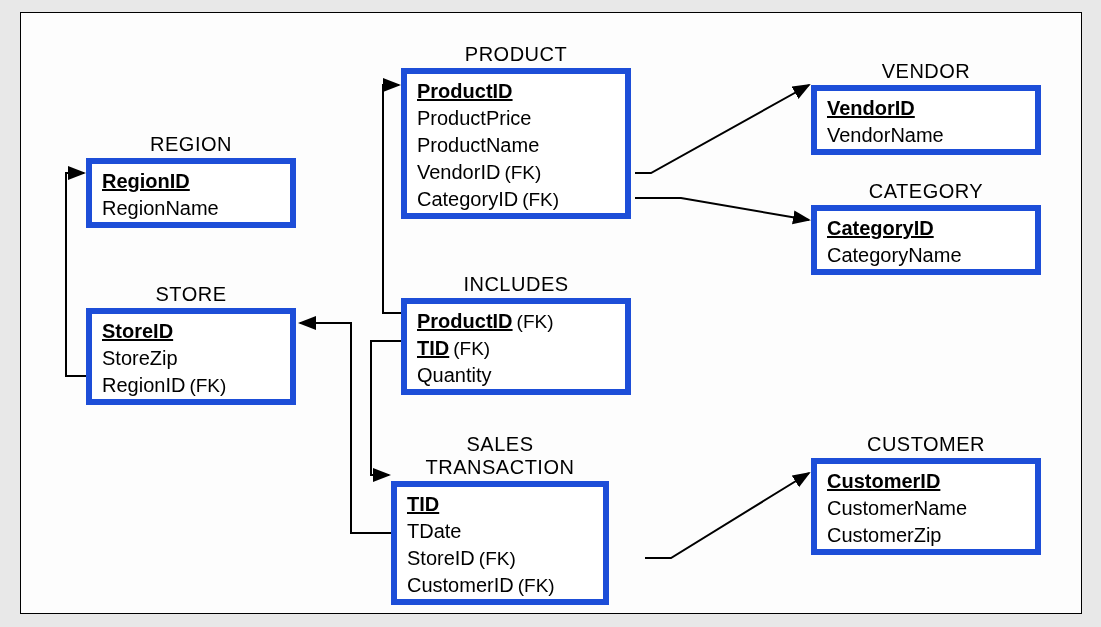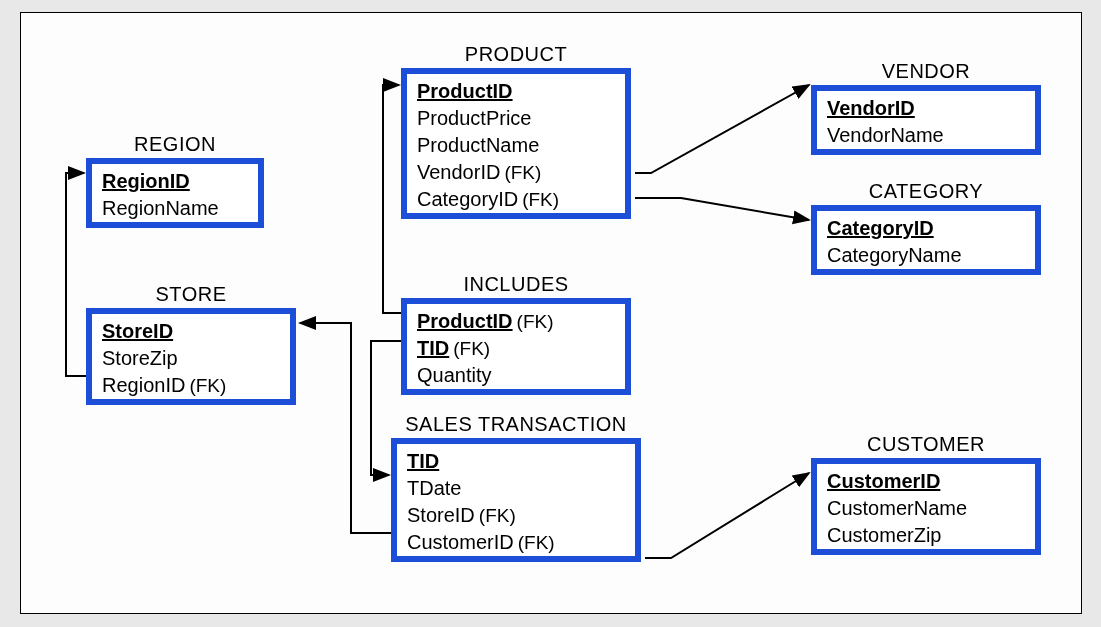--- a/index.html
+++ b/index.html
@@ -62,21 +62,21 @@
     height: 600px;
     pointer-events: none;
   }
 </style>
 </head>
 <body>
 
 <div class="page">
   <div class="frame">
 
-    <div class="entity" style="left:65px; top:120px; width:178px;">
+    <div class="entity" style="left:65px; top:120px; width:210px;">
       <div class="entity-title">REGION</div>
       <div class="entity-box">
         <div class="attr"><span class="pk">RegionID</span></div>
         <div class="attr"><span>RegionName</span></div>
       </div>
     </div>
 
     <div class="entity" style="left:65px; top:270px; width:210px;">
       <div class="entity-title">STORE</div>
       <div class="entity-box">
@@ -99,21 +99,21 @@
 
     <div class="entity" style="left:380px; top:260px; width:230px;">
       <div class="entity-title">INCLUDES</div>
       <div class="entity-box">
         <div class="attr"><span class="pk">ProductID</span><span class="fk">(FK)</span></div>
         <div class="attr"><span class="pk">TID</span><span class="fk">(FK)</span></div>
         <div class="attr"><span>Quantity</span></div>
       </div>
     </div>
 
-    <div class="entity" style="left:370px; top:400px; width:250px;">
+    <div class="entity" style="left:370px; top:420px; width:218px;">
       <div class="entity-title">SALES TRANSACTION</div>
       <div class="entity-box">
         <div class="attr"><span class="pk">TID</span></div>
         <div class="attr"><span>TDate</span></div>
         <div class="attr"><span>StoreID</span><span class="fk">(FK)</span></div>
         <div class="attr"><span>CustomerID</span><span class="fk">(FK)</span></div>
       </div>
     </div>
 
     <div class="entity" style="left:790px; top:30px; width:230px;margin-top:17px;">

